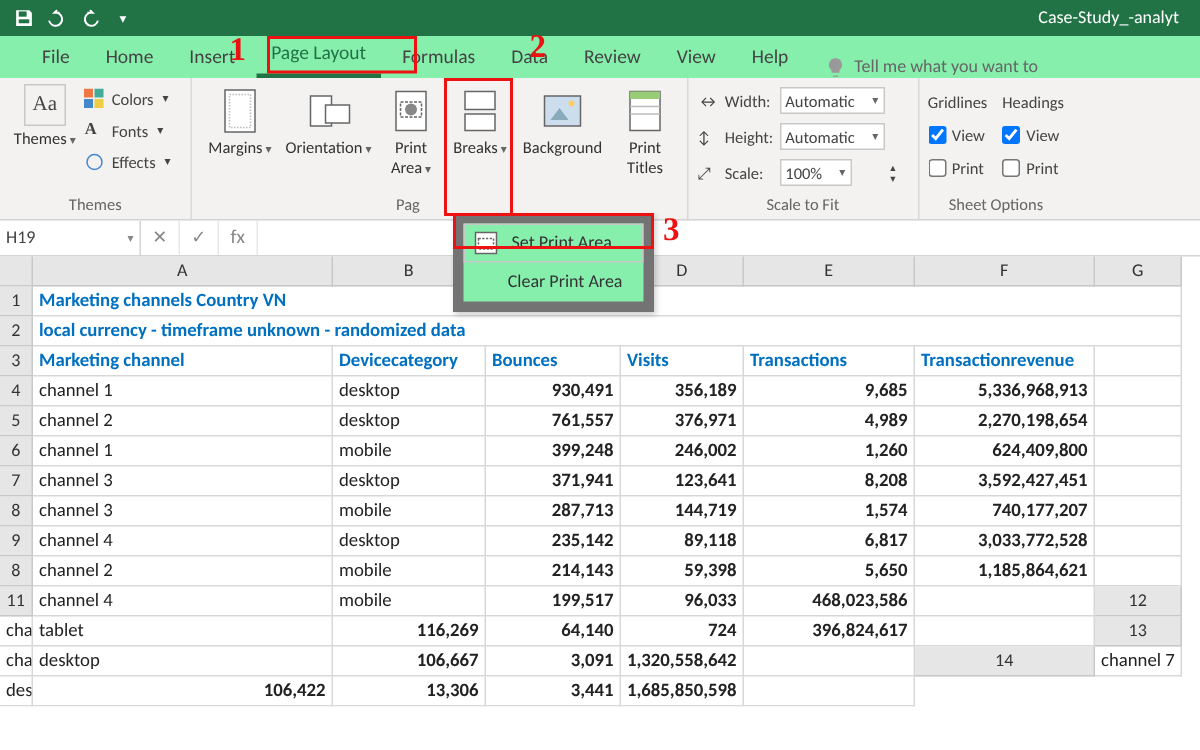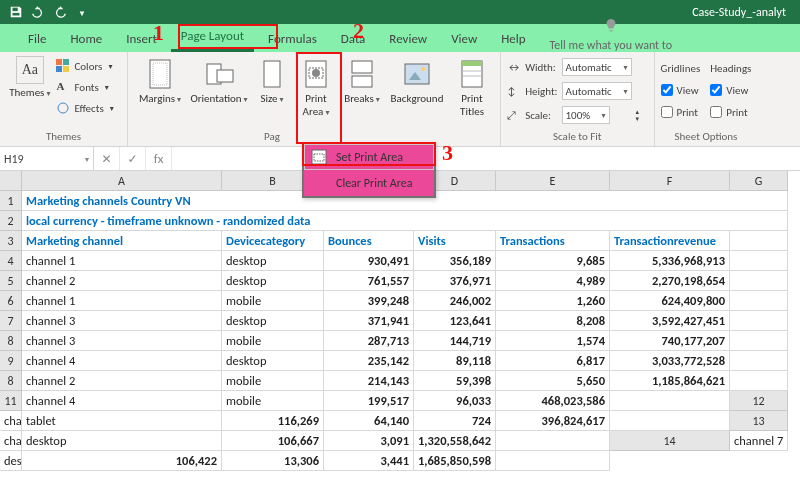--- a/index.html
+++ b/index.html
@@ -9,21 +9,21 @@
 .titlebar { background: #217346; height: 24px; display: flex; align-items: center; padding: 0 6px; color: #fff; }
 .titlebar .qat { display: flex; gap: 2px; align-items: center; }
 .titlebar .qat-btn { width: 20px; height: 20px; display: flex; align-items: center; justify-content: center; cursor: pointer; }
 .titlebar .qat-btn svg { width: 14px; height: 14px; }
 .titlebar .doc { margin-left: auto; margin-right: 8px; font-size: 12px; }
 
 
 .tabstrip { display: flex; align-items: flex-end; height: 28px; padding-left: 18px; background: #86efac; border-bottom: none; gap: 4px; position: relative; }
 .tabstrip .tab { padding: 4px 10px 6px; font-size: 13px; color: #444; cursor: pointer; }
 .tabstrip .tab.active { color: #217346; border-bottom: 3px solid #217346; }
-.tabstrip .tell { display: flex; align-items: center; gap: 6px; color: #666; margin-left: 10px; flex-direction: column; }
+.tabstrip .tell { display: flex; align-items: center; gap: 6px; color: #666; margin-left: 10px; }
 .tabstrip .lightbulb { width: 14px; height: 14px; }
 
 
 .anno-num { position: absolute; font: bold 22px/1 "Segoe UI"; color: #e11; z-index: 50; pointer-events:none; }
 .anno-box { position: absolute; border: 2px solid #e11; z-index: 49; pointer-events:none; }
 
 
 .ribbon { display: flex; background: #f3f2f1; border-bottom: 1px solid #d4d4d4; position: relative; height: 95px; }
 .group { display: flex; flex-direction: column; align-items: center; border-right: 1px solid #d8d8d8; padding: 2px 6px 0; }
 .group .controls { display: flex; gap: 2px; flex: 1; align-items: flex-start; }
@@ -41,21 +41,21 @@
 .scale-grid .inp { height: 18px; border: 1px solid #c8c8c8; background: #fff; width: 70px; font-size: 11px; display: flex; align-items:center; justify-content:space-between; padding:0 3px;}
 .scale-grid .inp::after{ content:"▾"; font-size:8px; color:#666;}
 .scale-grid .pct { width: 48px; }
 
 .view-grid { display: grid; grid-template-columns: auto auto; grid-auto-rows: 20px; gap: 2px 10px; align-items: center; font-size: 11px; padding-top: 4px; }
 .view-grid .hdr { color: #444; font-size: 11px; text-align:center; }
 .chk { display: flex; align-items: center; gap: 4px; cursor: pointer; }
 .chk input { width: 12px; height: 12px; }
 
 
-.menu { position: absolute; background: #ec4899; border: 2px solid #737373; box-shadow: 1px 2px 4px rgba(0,0,0,.2); z-index: 40; }
+.menu { position: absolute; background: #86efac; border: 7px solid #737373; box-shadow: 1px 2px 4px rgba(0,0,0,.2); z-index: 40; }
 .menu .item { display: flex; align-items: center; padding: 4px 14px 4px 6px; font-size: 12px; color: #333; cursor: pointer; gap: 8px; white-space: nowrap; }
 .menu .item.bordered { outline: 1px solid #c8c8c8; outline-offset: -1px; }
 .menu .mico { width: 18px; height: 18px; display: inline-block; }
 
 
 .fbar { display: flex; align-items: center; border-bottom: 1px solid #d4d4d4; height: 24px; background: #fff; }
 .namebox { width: 94px; border-right: 1px solid #d4d4d4; height: 100%; display: flex; align-items: center; justify-content: space-between; padding: 0 4px; font-size: 12px; cursor: text;}
 .namebox::after{content:"▾"; font-size:8px; color:#888;}
 .fbar .btns { display: flex; height: 100%; }
 .fbar .btn { width: 26px; display: flex; align-items: center; justify-content: center; border-right: 1px solid #e8e8e8; color: #888; cursor:pointer;}
@@ -173,26 +173,20 @@
             <rect x="9" y="5" width="14" height="22" fill="none" stroke="#bbb" stroke-dasharray="1 1"></rect>
           </svg>
           <span class="cap drop">Margins</span>
         </div>
       <div class="bigbtn" style="width:62px">
           <svg class="ico" viewBox="0 0 32 32">
             <rect x="4" y="6" width="14" height="20" fill="#fff" stroke="#666"></rect>
             <rect x="14" y="12" width="16" height="12" fill="#fff" stroke="#666"></rect>
           </svg>
           <span class="cap drop">Orientation</span>
-        </div>
-      <div class="bigbtn" style="width:40px">
-          <svg class="ico" viewBox="0 0 32 32">
-            <rect x="8" y="3" width="16" height="26" fill="#fff" stroke="#666"></rect>
-          </svg>
-          <span class="cap drop">Size</span>
         </div>
       <div class="bigbtn" style="width:44px">
           <svg class="ico" viewBox="0 0 32 32">
             <rect x="6" y="3" width="20" height="26" fill="#fff" stroke="#666"></rect>
             <rect x="9" y="10" width="14" height="10" fill="none" stroke="#666" stroke-dasharray="2 1"></rect>
             <circle cx="16" cy="15" r="4" fill="#888"></circle>
           </svg>
           <span class="cap drop" style="white-space:pre-line">Print
 Area</span>
         </div>

